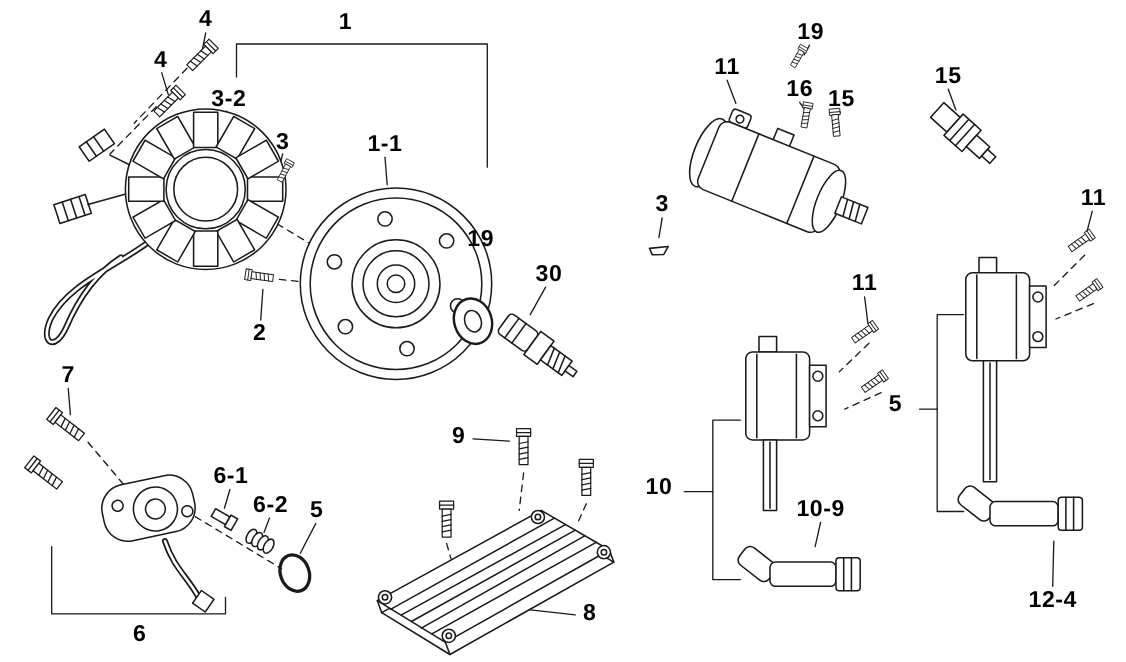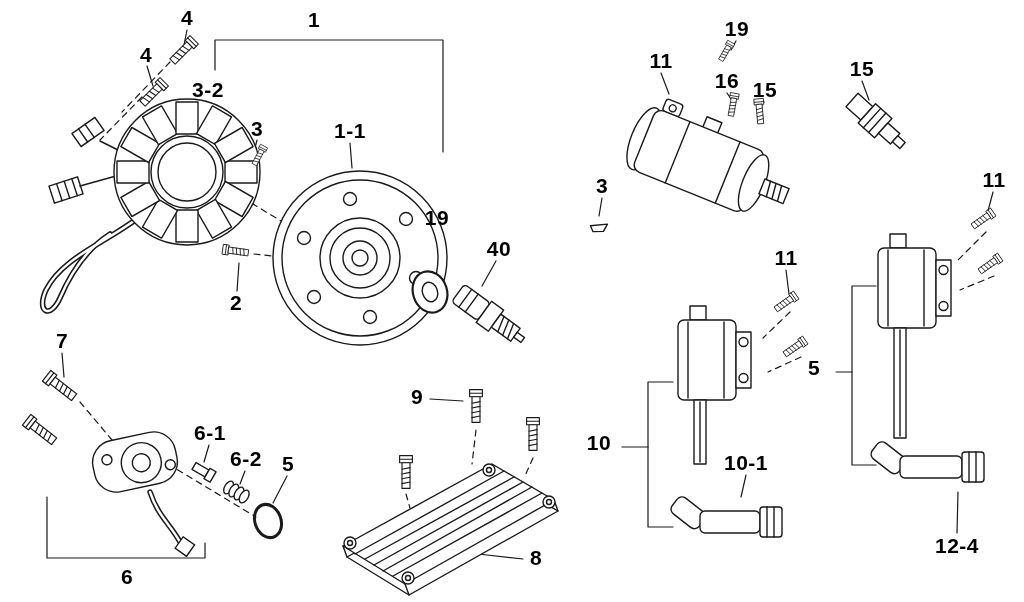--- a/index.html
+++ b/index.html
@@ -302,35 +302,35 @@
   </g>
 </svg>
 
   <div class="lbl" style="left:314px;top:20px">1</div>
   <div class="lbl" style="left:187px;top:18px">4</div>
   <div class="lbl" style="left:146px;top:55px">4</div>
   <div class="lbl" style="left:208px;top:90px">3-2</div>
   <div class="lbl" style="left:257px;top:129px">3</div>
   <div class="lbl" style="left:350px;top:131px">1-1</div>
   <div class="lbl" style="left:437px;top:218px">19</div>
-  <div class="lbl" style="left:499px;top:249px">40</div>
+  <div class="lbl" style="left:499px;top:249px">30</div>
   <div class="lbl" style="left:236px;top:303px">2</div>
   <div class="lbl" style="left:62px;top:341px">7</div>
   <div class="lbl" style="left:210px;top:433px">6-1</div>
   <div class="lbl" style="left:246px;top:459px">6-2</div>
   <div class="lbl" style="left:288px;top:464px">5</div>
   <div class="lbl" style="left:127px;top:577px">6</div>
   <div class="lbl" style="left:417px;top:397px">9</div>
   <div class="lbl" style="left:536px;top:558px">8</div>
   <div class="lbl" style="left:661px;top:61px">11</div>
   <div class="lbl" style="left:737px;top:29px">19</div>
   <div class="lbl" style="left:727px;top:81px">16</div>
   <div class="lbl" style="left:765px;top:90px">15</div>
   <div class="lbl" style="left:862px;top:69px">15</div>
   <div class="lbl" style="left:602px;top:186px">3</div>
   <div class="lbl" style="left:786px;top:258px">11</div>
   <div class="lbl" style="left:994px;top:180px">11</div>
   <div class="lbl" style="left:814px;top:368px">5</div>
   <div class="lbl" style="left:599px;top:443px">10</div>
-  <div class="lbl" style="left:746px;top:463px">10-1</div>
+  <div class="lbl" style="left:746px;top:463px">10-9</div>
   <div class="lbl" style="left:957px;top:546px">12-4</div>
 
 </div>
 
 </body></html>

